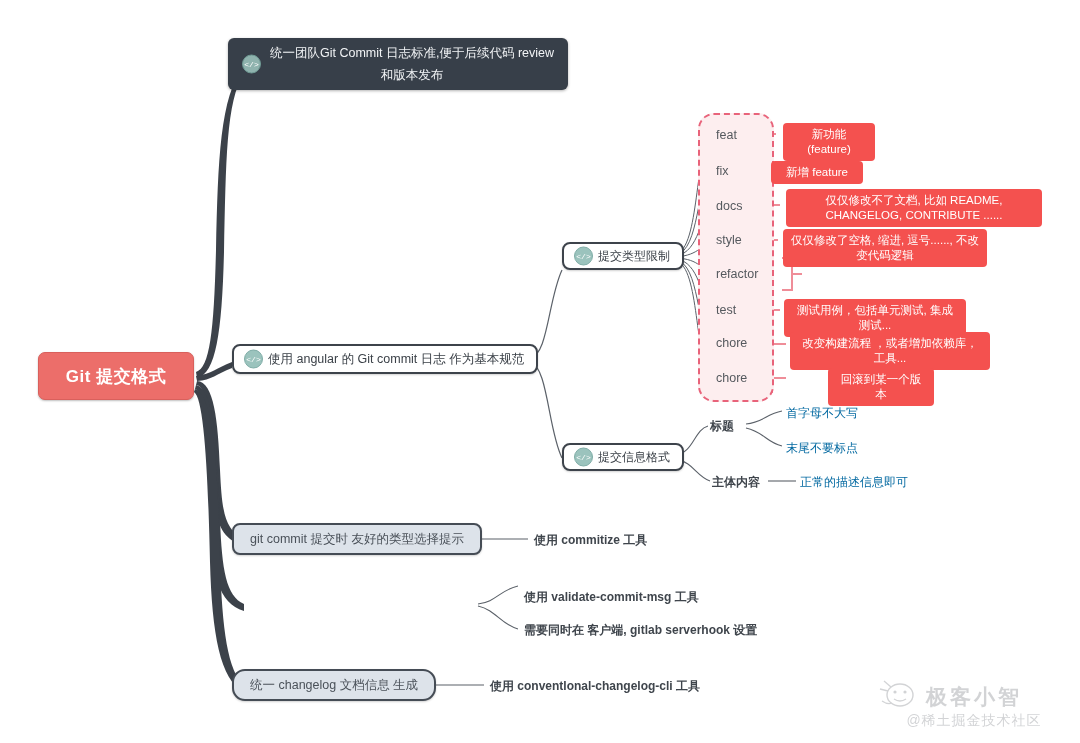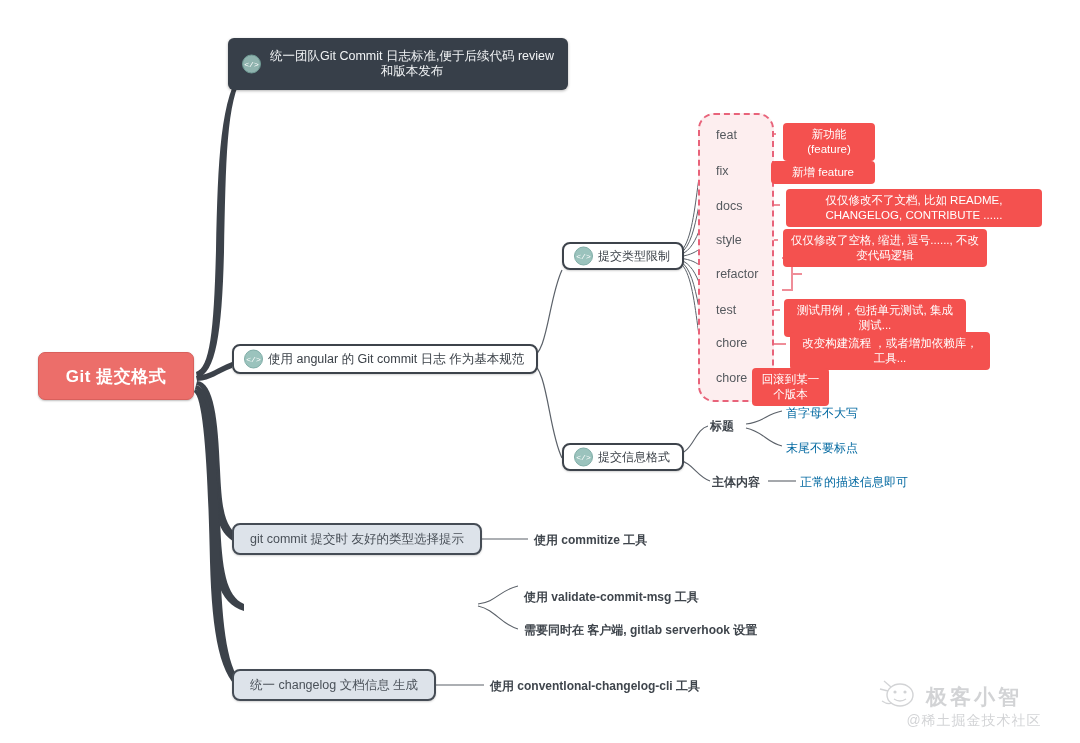--- a/index.html
+++ b/index.html
@@ -23,21 +23,21 @@
     box-shadow:0 1px 2px rgba(0,0,0,.25);
   }
   .root span{color:#ffffff;font-size:17px;font-weight:bold;letter-spacing:.5px;}
 
   
   .note{
     left:228px;top:38px;width:340px;height:52px;
     background:#373f49;border-radius:6px;padding:4px 12px 4px 40px;
     box-shadow:0 1px 3px rgba(0,0,0,.3);
   }
-  .note span{color:#f2f4f6;font-size:12.5px;line-height:15px;text-align:center;width:100%;display:block;}
+  .note span{color:#f2f4f6;font-size:12.5px;line-height:22px;text-align:center;width:100%;display:block;}
 
   
   .wbox{
     background:#ffffff;border:2px solid #3d434b;border-radius:8px;
     padding:5px 12px 5px 34px;box-shadow:0 1px 2px rgba(0,0,0,.18);
   }
   .wbox span{color:#3b4148;font-size:12.5px;white-space:nowrap;}
 
   .n-angular{left:232px;top:344px;height:30px;}
   .n-type{left:562px;top:242px;height:28px;}
@@ -45,21 +45,21 @@
   .n-type span,.n-msg span{font-size:12px;}
 
   
   .gbox{
     background:#dde3ea;border:2px solid #454c55;border-radius:8px;
     padding:6px 16px;box-shadow:0 1px 2px rgba(0,0,0,.18);
   }
   .gbox span{color:#4a5159;font-size:12.5px;white-space:nowrap;}
   .n-commitize{left:232px;top:523px;height:32px;}
   .n-validate{left:232px;top:588px;height:32px;}
-  .n-changelog{left:232px;top:669px;height:32px;}
+  .n-changelog{left:232px;top:669px;height:32px;border-radius:13px;}
 
   
   .badge{
     position:absolute;left:10px;top:50%;transform:translateY(-50%);
     width:17px;height:17px;border-radius:50%;
     background:#9bc3bd;border:1px solid #7fada7;
     display:flex;align-items:center;justify-content:center;
     font-size:8px;color:#ffffff;font-family:"Liberation Mono","DejaVu Sans Mono",monospace;
     line-height:1;
   }
@@ -175,26 +175,26 @@
   <div class="tlabel" style="left:716px;top:128px;">feat</div>
   <div class="tlabel" style="left:716px;top:164px;">fix</div>
   <div class="tlabel" style="left:716px;top:199px;">docs</div>
   <div class="tlabel" style="left:716px;top:233px;">style</div>
   <div class="tlabel" style="left:716px;top:267px;">refactor</div>
   <div class="tlabel" style="left:716px;top:303px;">test</div>
   <div class="tlabel" style="left:716px;top:336px;">chore</div>
   <div class="tlabel" style="left:716px;top:371px;">chore</div>
 
   <div class="pill" style="left:783px;top:123px;width:92px;">新功能 (feature)</div>
-  <div class="pill" style="left:771px;top:161px;width:104px;">新增 feature</div>
+  <div class="pill" style="left:771px;top:161px;width:92px;">新增 feature</div>
   <div class="pill" style="left:786px;top:189px;width:256px;">仅仅修改不了文档, 比如 README, CHANGELOG, CONTRIBUTE ......</div>
   <div class="pill" style="left:783px;top:229px;width:204px;">仅仅修改了空格, 缩进, 逗号......, 不改变代码逻辑</div>
   <div class="pill" style="left:784px;top:299px;width:182px;">测试用例，包括单元测试, 集成测试...</div>
   <div class="pill" style="left:790px;top:332px;width:200px;">改变构建流程 ，或者增加依赖库，工具...</div>
-  <div class="pill" style="left:752px;top:368px;width:77px;">回滚到某一个版本</div>
+  <div class="pill" style="left:828px;top:368px;width:106px;">回滚到某一个版本</div>
 
   <div class="node wbox n-msg">
     <div class="badge">&lt;/&gt;</div>
     <span>提交信息格式</span>
   </div>
   <div class="leaf b" style="left:710px;top:418px;">标题</div>
   <div class="leaf b" style="left:712px;top:474px;">主体内容</div>
   <div class="leaf" style="left:786px;top:405px;">首字母不大写</div>
   <div class="leaf" style="left:786px;top:440px;">末尾不要标点</div>
   <div class="leaf" style="left:800px;top:474px;">正常的描述信息即可</div>

